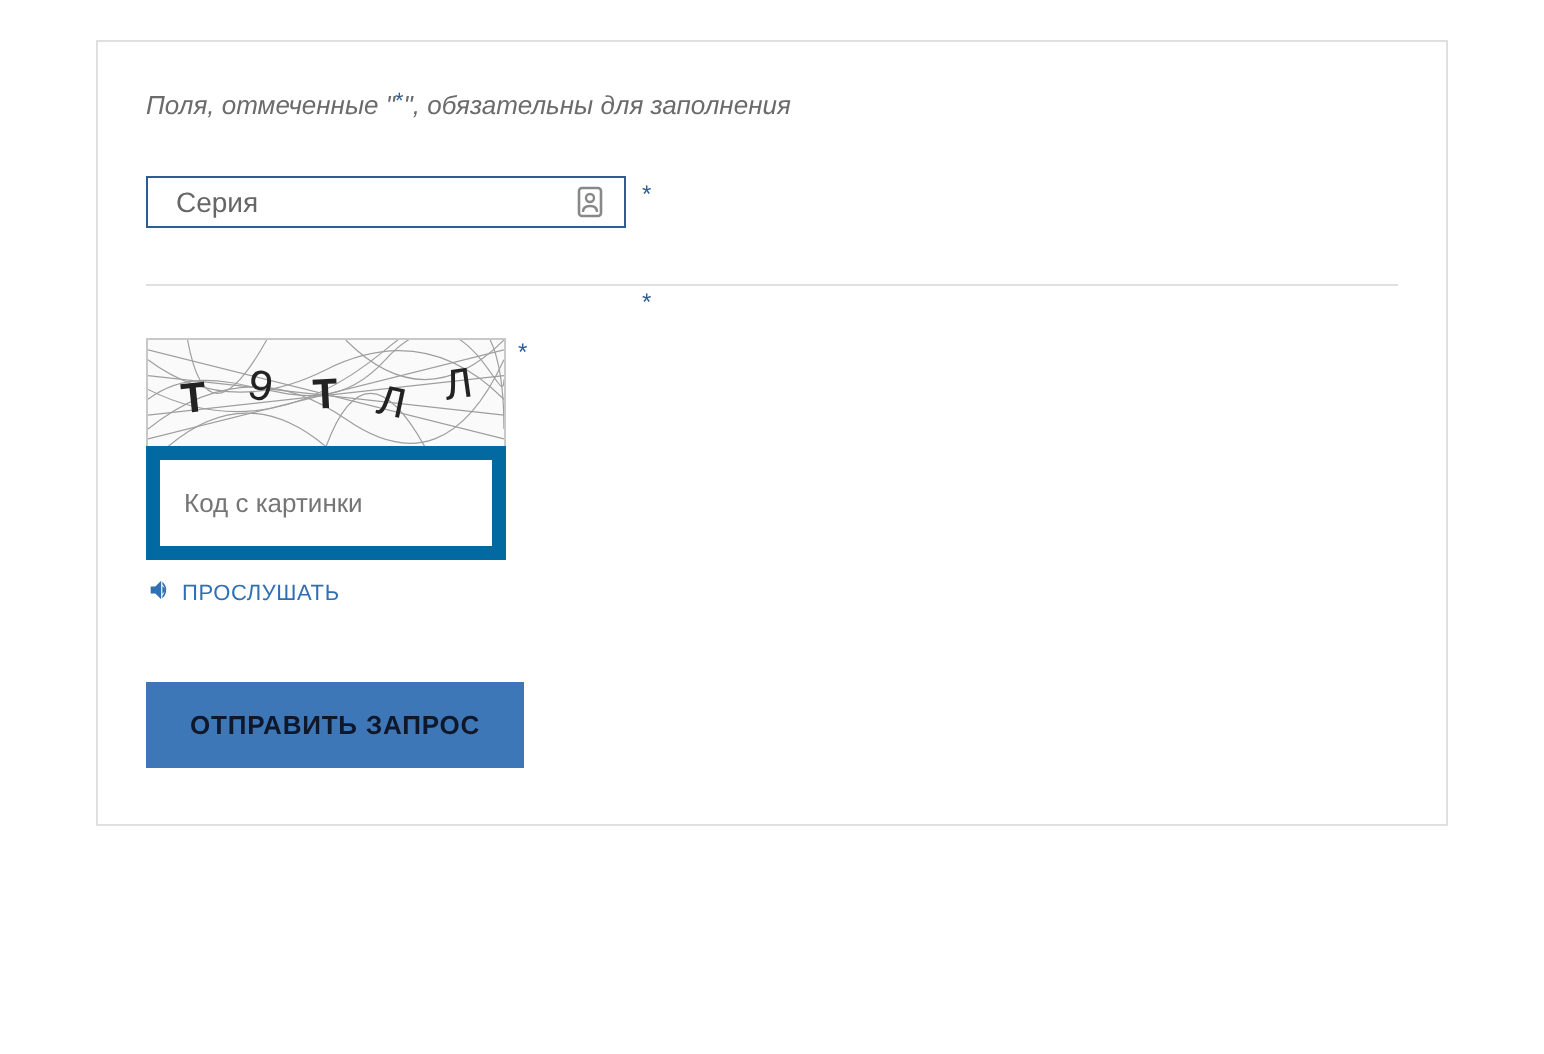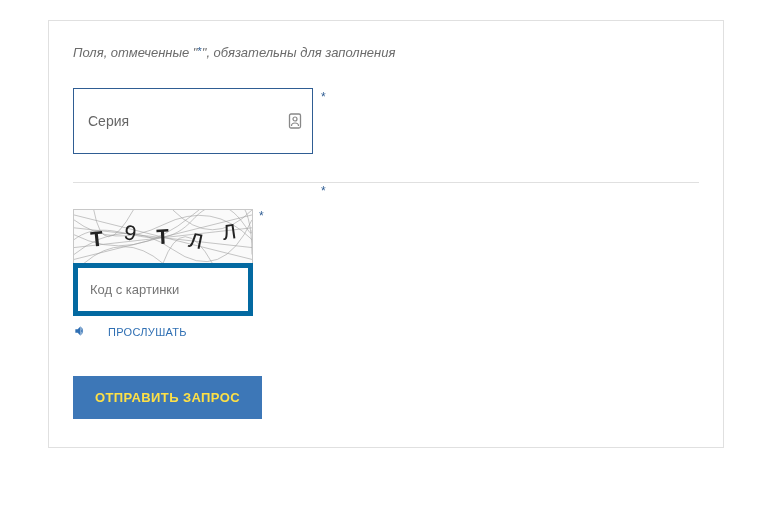--- a/index.html
+++ b/index.html
@@ -22,21 +22,21 @@
     font-size: 11px;
     vertical-align: top;
   }
   .field-row {
     position: relative;
     margin-bottom: 28px;
   }
   .input-box {
     width: 240px;
     border: 1px solid #2f5d93;
-    padding: 24px 14px;
+    padding: 4px 14px;
     font-size: 14px;
     color: #555;
     background: #fff;
     position: relative;
   }
   .input-box input {
     border: none;
     outline: none;
     width: 100%;
     font-size: 14px;
@@ -83,51 +83,51 @@
     color: #222;
     padding: 0 6px;
   }
   .captcha-letters span:nth-child(1){ transform: rotate(-6deg) translateY(4px); font-weight: bold; }
   .captcha-letters span:nth-child(2){ transform: rotate(10deg) translateY(-2px); }
   .captcha-letters span:nth-child(3){ transform: rotate(-3deg) translateY(2px); font-weight: bold;}
   .captcha-letters span:nth-child(4){ transform: rotate(12deg) translateY(6px); }
   .captcha-letters span:nth-child(5){ transform: rotate(-8deg) translateY(-3px); }
   .captcha-input {
     width: 180px;
-    border: 5px solid #0369a1;
+    border: 7px solid #0369a1;
     padding: 14px 12px;
     font-size: 13px;
     color: #555;
   }
   .captcha-input input {
     border: none; outline: none; width: 100%; font-size: 13px; color: #555; background: transparent;
   }
   .captcha-star {
     position: absolute;
     left: 186px;
     top: 0;
     color: #2f5d93;
     font-size: 12px;
   }
   .listen {
     display: inline-flex;
     align-items: center;
-    gap: 21px;
+    gap: 4px;
     margin-top: 8px;
     font-size: 11px;
     letter-spacing: 0.3px;
     color: #2f6fb3;
     cursor: pointer;
     text-transform: uppercase;
   }
   .listen svg { width: 14px; height: 14px; fill: #2f6fb3; }
   .submit-btn {
     margin-top: 34px;
     background: #3d77b7;
-    color: #fde047;
+    color: #0f172a;
     border: none;
     padding: 14px 22px;
     font-size: 13px;
     font-weight: bold;
     letter-spacing: 0.4px;
     cursor: pointer;
   }
 </style>
 </head>
 <body>

